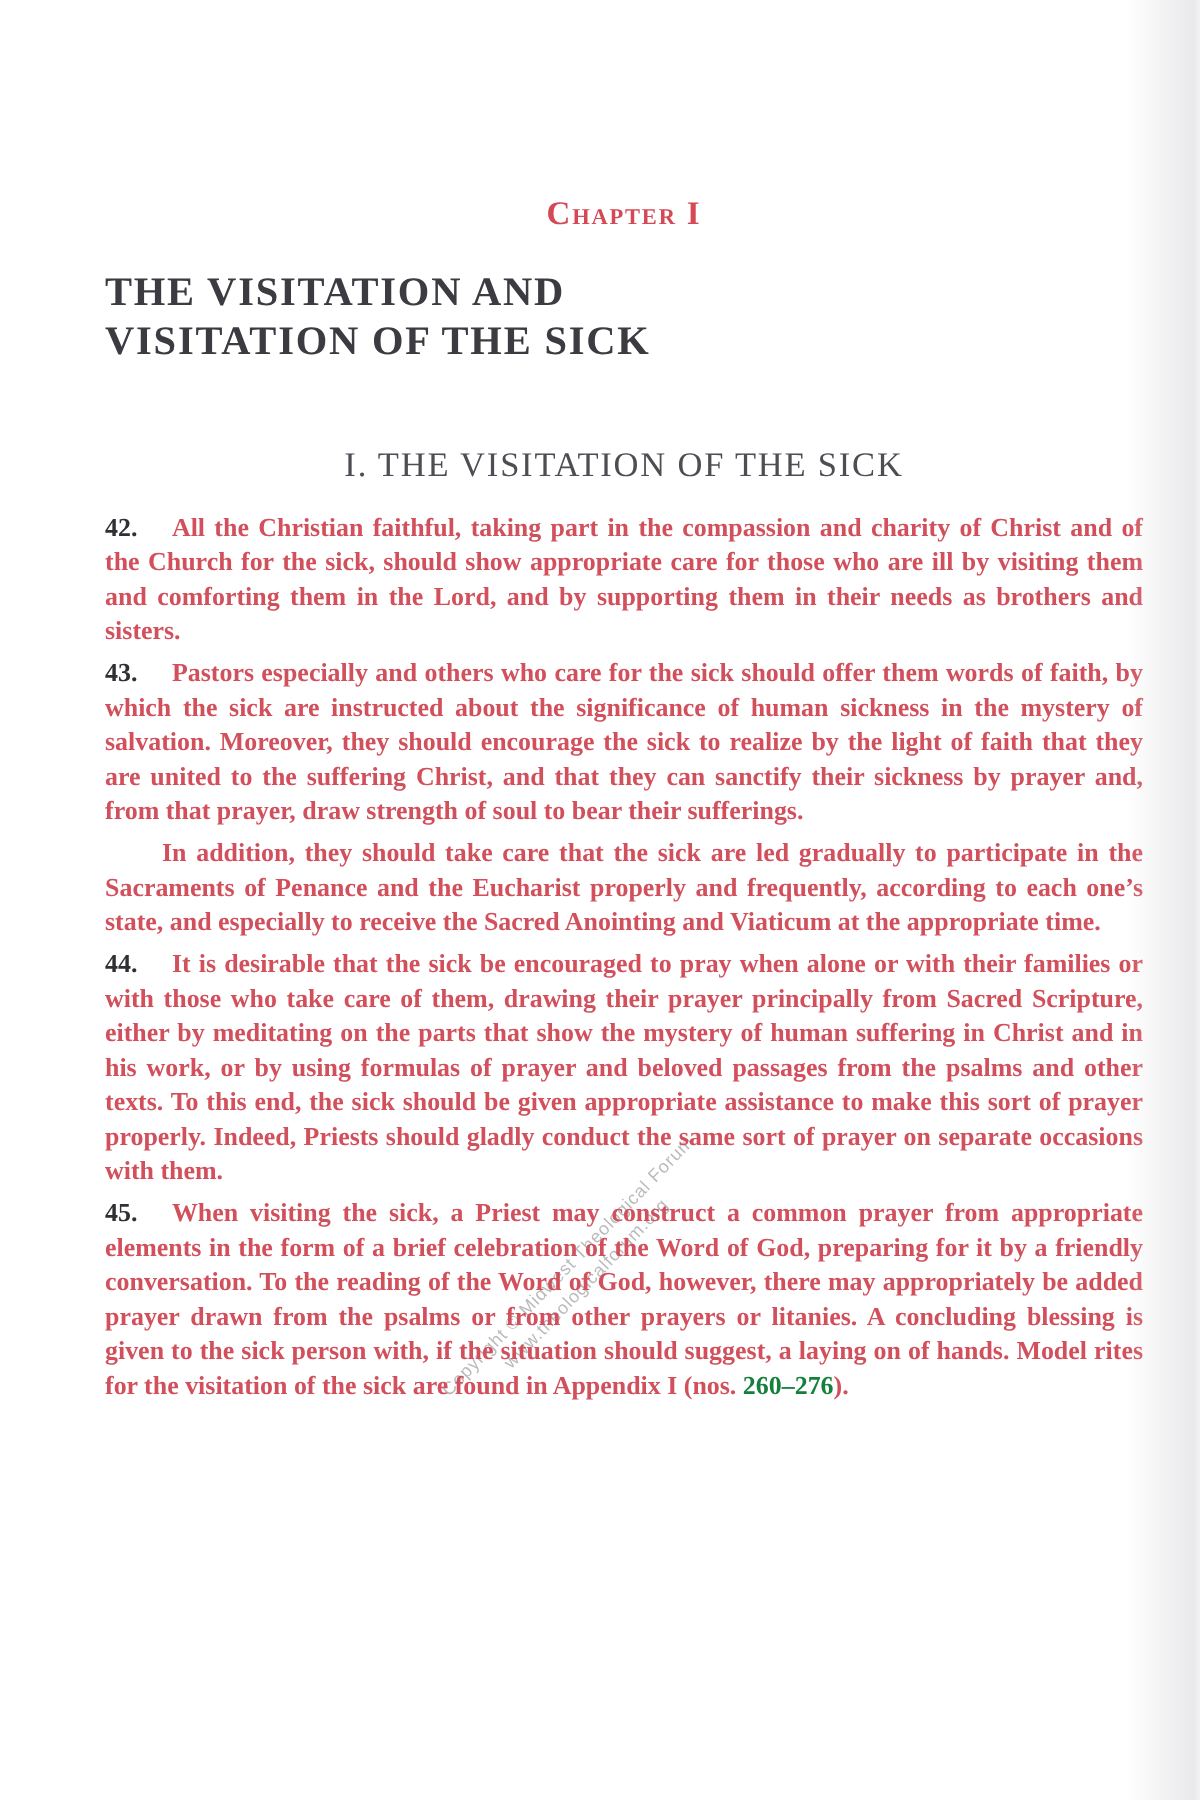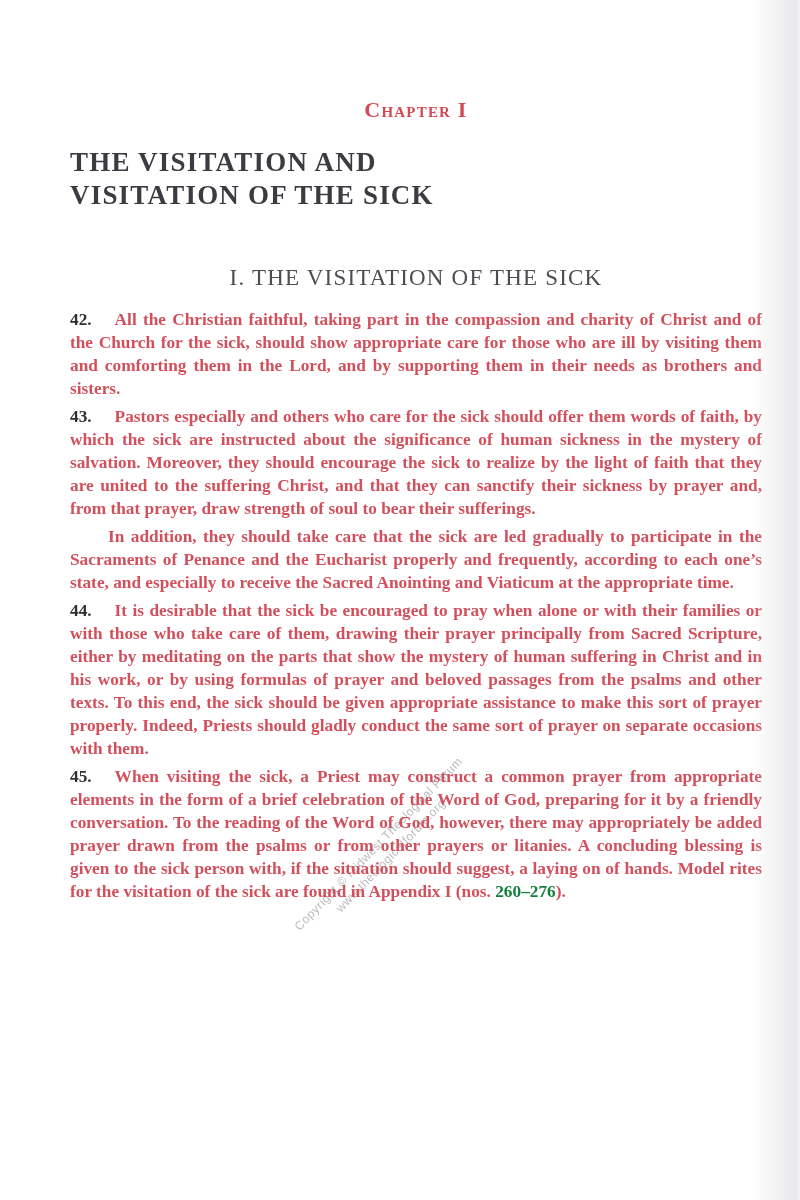--- a/index.html
+++ b/index.html
@@ -31,20 +31,21 @@
     line-height: 17px;
     letter-spacing: 0.6px;
     text-align: center;
     white-space: nowrap;
     z-index: 0;
   }
   .content {
     position: relative;
     z-index: 1;
     padding: 97px 38px 0 70px;
+    margin-top: 32px;
   }
   .chapter-label {
     text-align: center;
     font-variant: small-caps;
     font-weight: 700;
     font-size: 22px;
     letter-spacing: 1.2px;
     color: #d44955;
   }
   .book-title {

